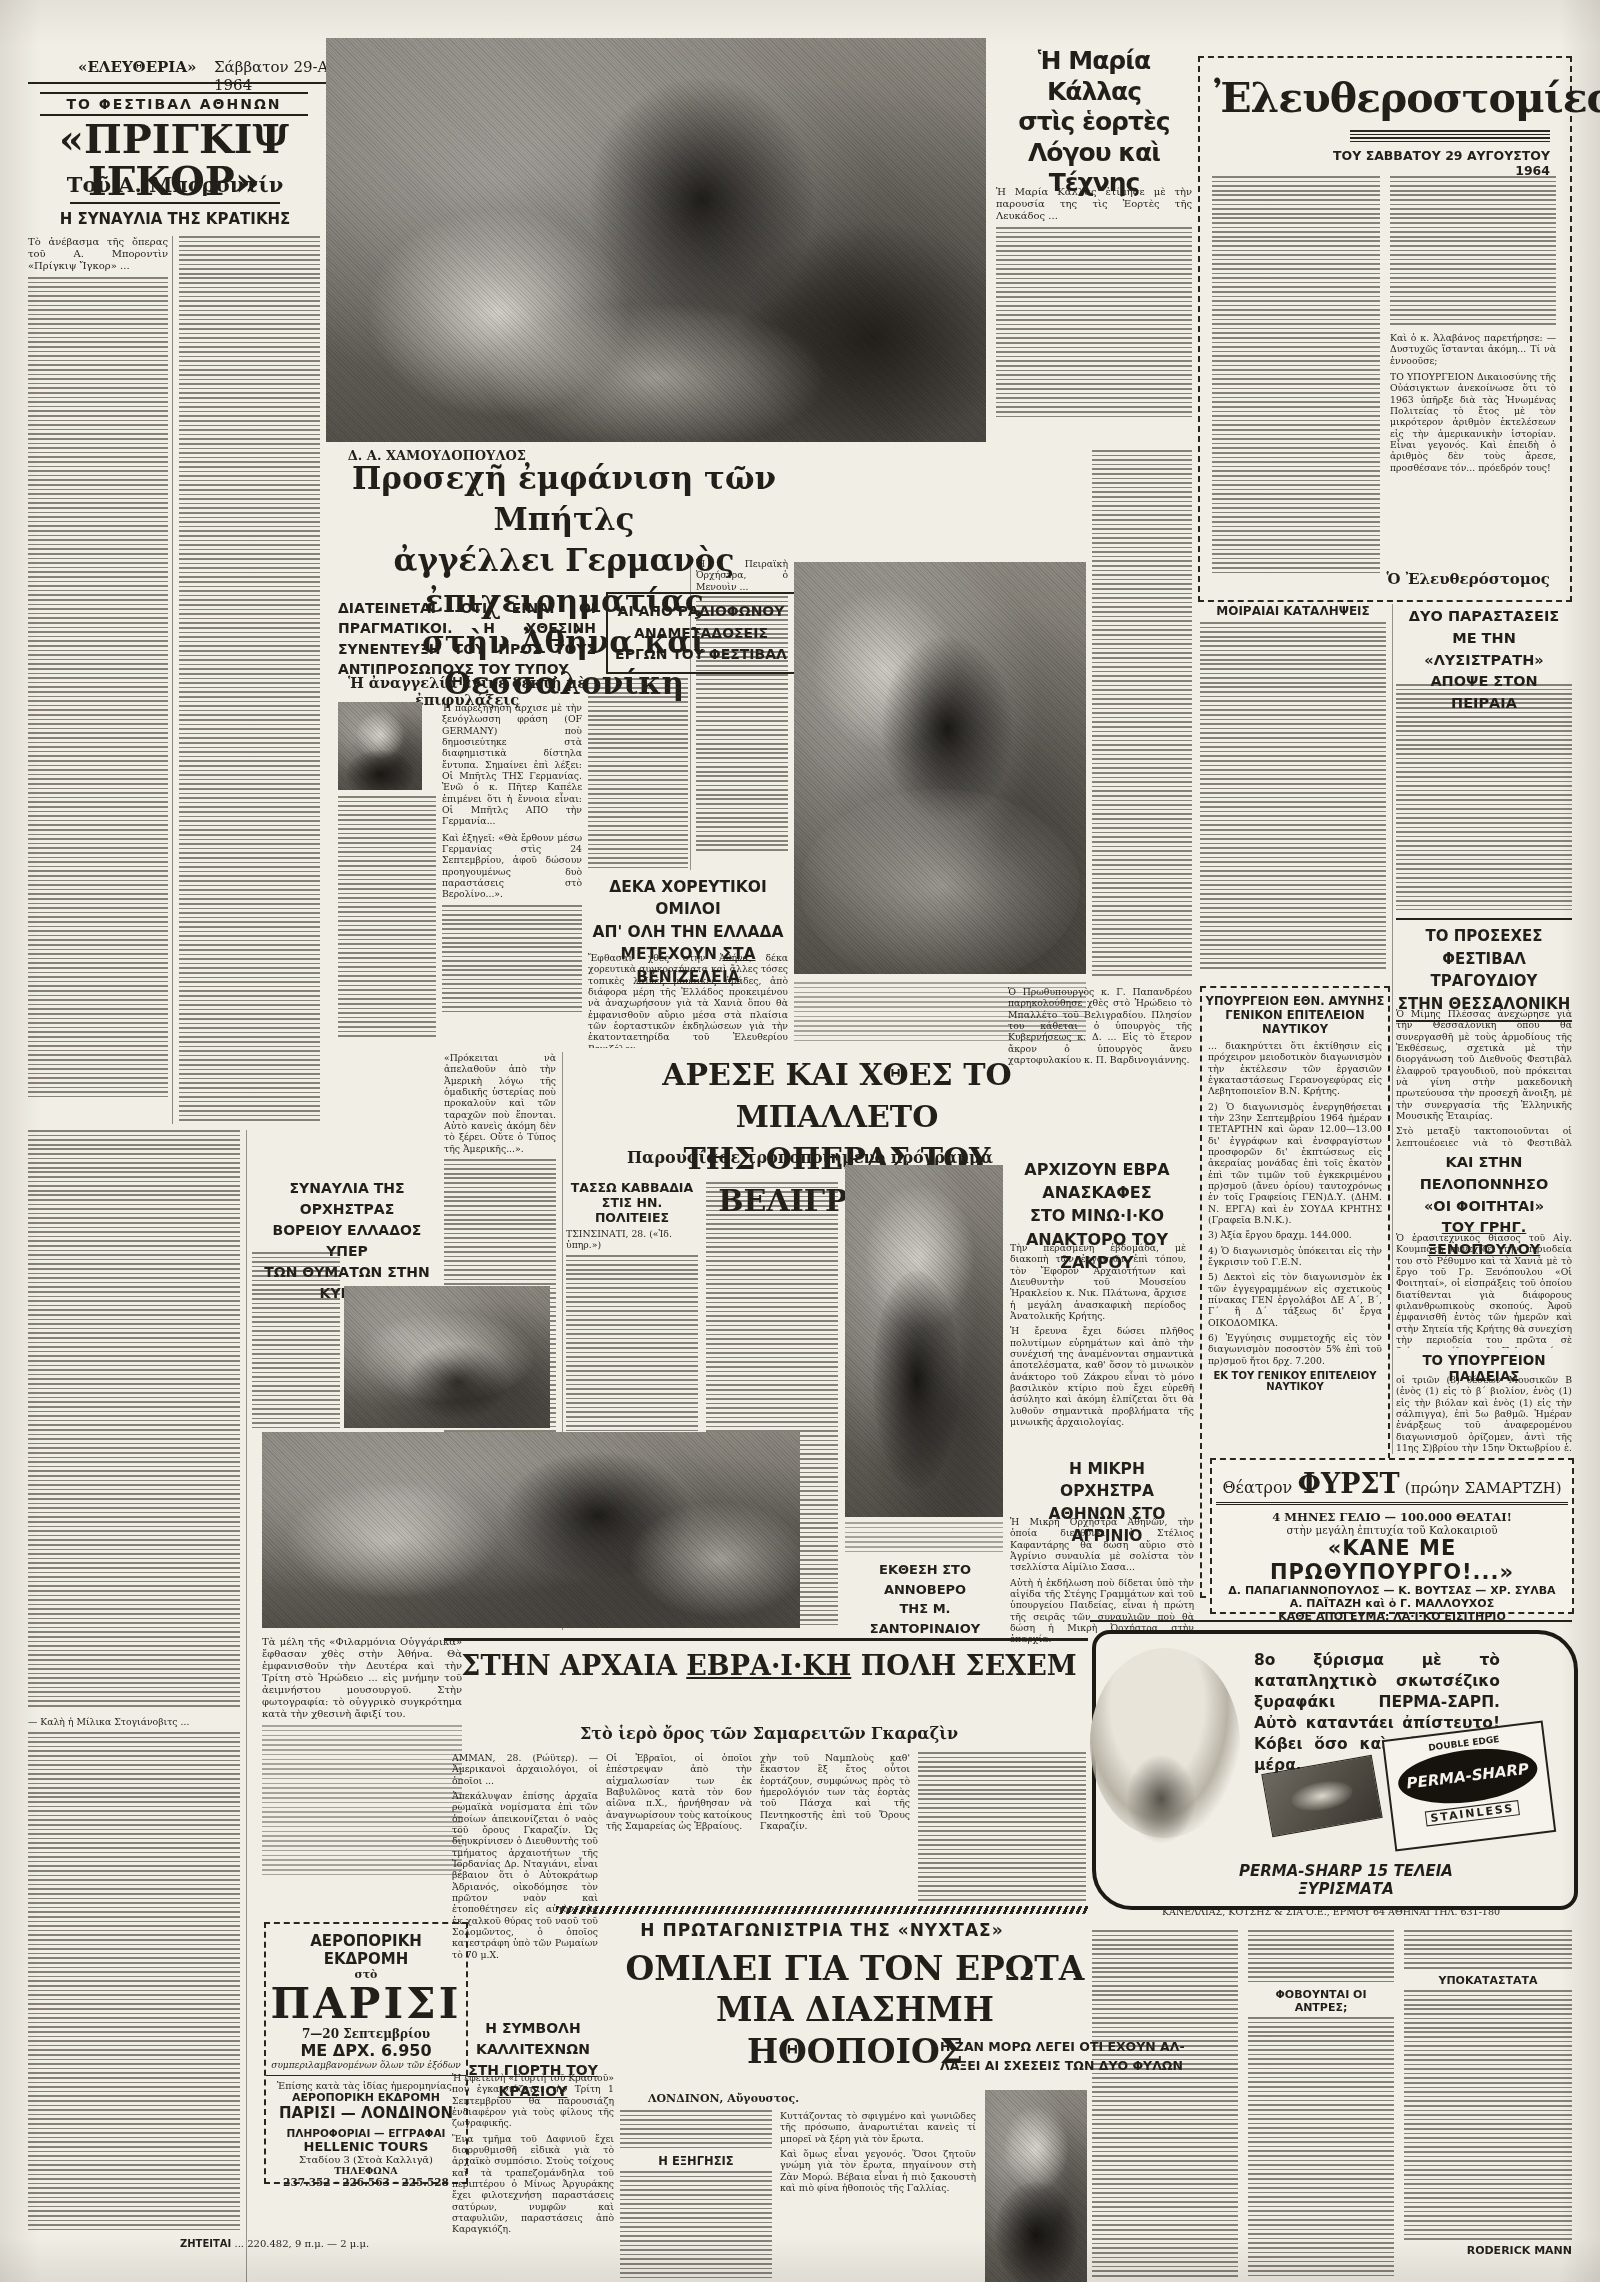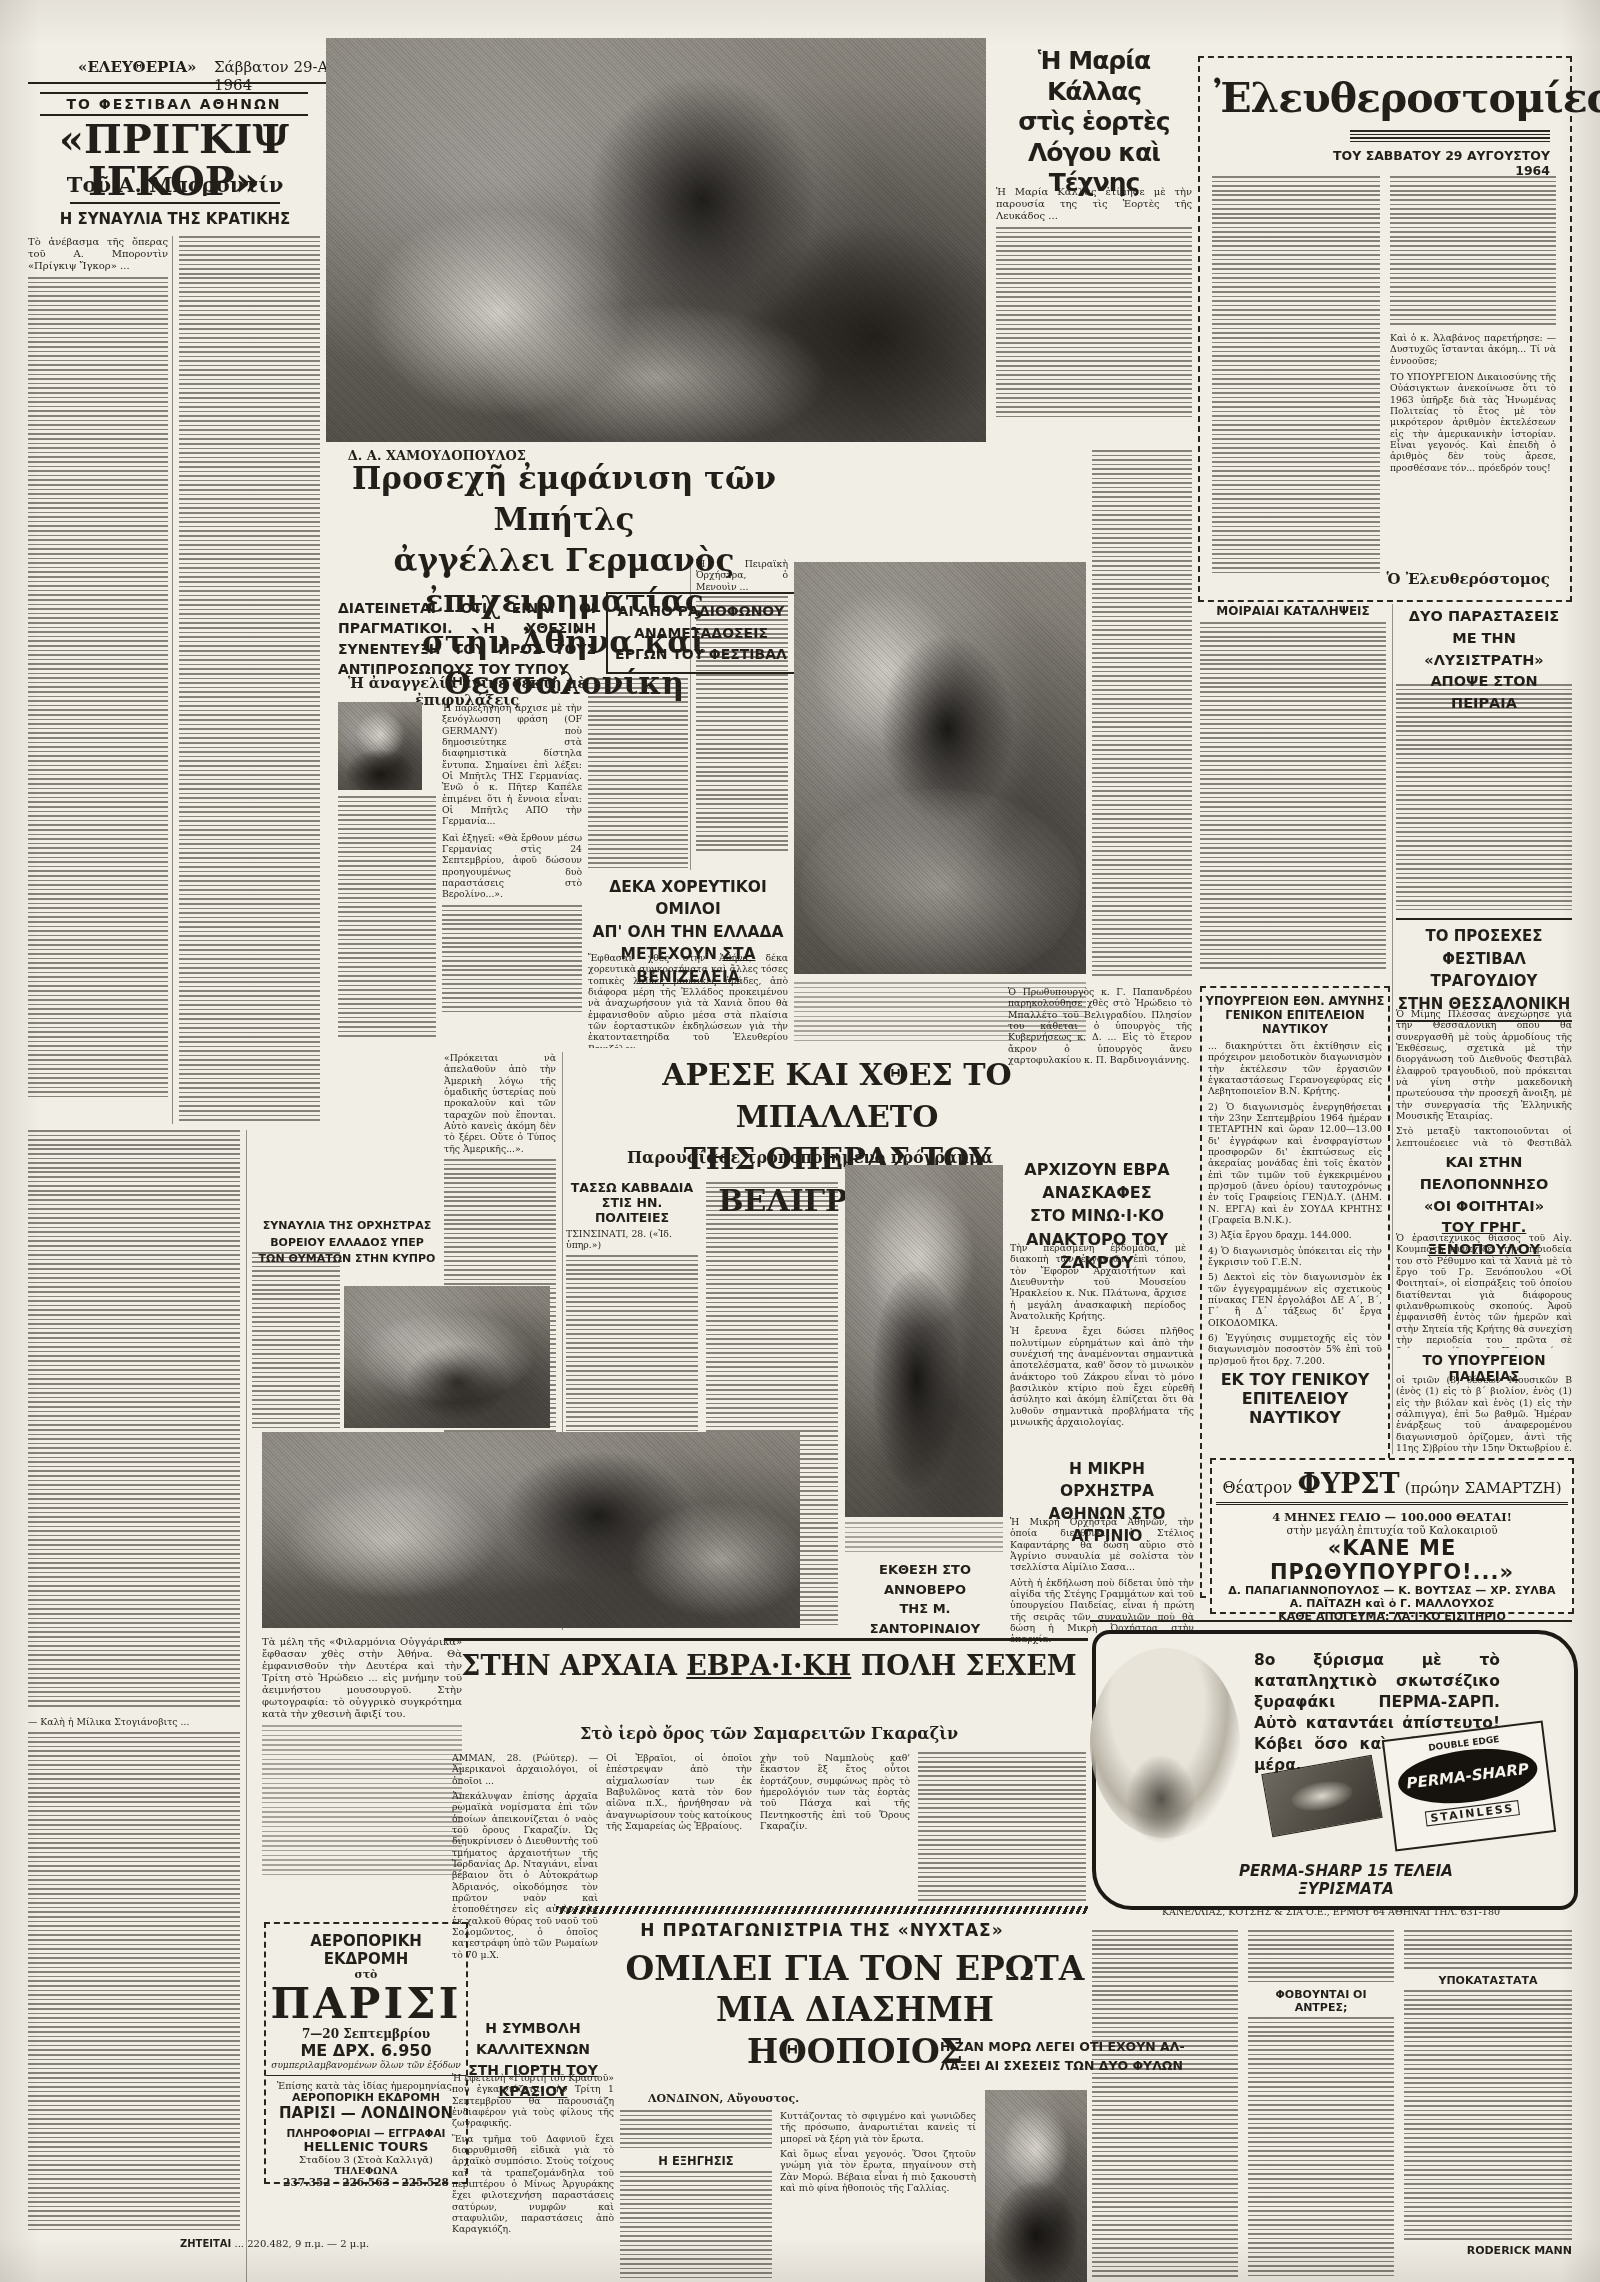--- a/index.html
+++ b/index.html
@@ -191,21 +191,21 @@
     <p class="sn9 just" style="margin:0 0 4px 0;">Ἡ Μικρὴ Ὀρχήστρα Ἀθηνῶν, τὴν ὁποία διευθύνει ὁ Στέλιος Καφαντάρης θὰ δώση αὔριο στὸ Ἀγρίνιο συναυλία μὲ σολίστα τὸν τσελλίστα Αἰμίλιο Σασα...</p>
     <p class="sn9 just" style="margin:0;">Αὐτὴ ἡ ἐκδήλωση ποὺ δίδεται ὑπὸ τὴν αἰγίδα τῆς Στέγης Γραμμάτων καὶ τοῦ ὑπουργείου Παιδείας, εἶναι ἡ πρώτη τῆς σειρᾶς τῶν συναυλιῶν ποὺ θὰ δώση ἡ Μικρὴ Ὀρχήστρα στὴν ἐπαρχία.</p>
   </div>
 
   <div class="abs rule" style="left:246px;top:1130px;width:1px;height:1152px;opacity:.45;"></div>
   <div class="abs clip" style="left:28px;top:1130px;width:212px;height:1152px;">
     <div class="gtx" style="height:580px;margin-bottom:6px;"></div>
     <p class="sn9" style="margin:0 0 5px 0;">— Καλὴ ἡ Μίλικα Στογιάνοβιτς ...</p>
     <div class="gtx" style="height:500px;"></div>
   </div>
-  <div class="abs ctr b sans" style="left:250px;top:1218px;width:194px;font-size:11px;line-height:1.5;">
+  <div class="abs ctr b sans" style="left:250px;top:1178px;width:194px;font-size:14px;line-height:1.5;">
     <div>ΣΥΝΑΥΛΙΑ ΤΗΣ ΟΡΧΗΣΤΡΑΣ</div>
     <div>ΒΟΡΕΙΟΥ ΕΛΛΑΔΟΣ ΥΠΕΡ</div>
     <div>ΤΩΝ ΘΥΜΑΤΩΝ ΣΤΗΝ ΚΥΠΡΟ</div>
   </div>
   <div class="abs gtx" style="left:252px;top:1252px;width:88px;height:176px;"></div>
   <div class="photo" style="left:344px;top:1286px;width:206px;height:142px;">
     <div class="blob" style="left:8%;top:18%;width:84%;height:64%;background:radial-gradient(ellipse,rgba(238,234,226,.65),rgba(0,0,0,0) 72%);"></div>
     <div class="blob" style="left:30%;top:40%;width:50%;height:55%;background:radial-gradient(ellipse,rgba(15,12,9,.7),rgba(0,0,0,0) 70%);"></div>
   </div>
   <div class="photo" style="left:262px;top:1432px;width:538px;height:196px;">
@@ -326,21 +326,21 @@
 
   <div class="abs dashbox clip" style="left:1200px;top:986px;width:186px;height:608px;">
     <div class="ctr b sans" style="font-size:11.5px;margin-top:6px;">ΥΠΟΥΡΓΕΙΟΝ ΕΘΝ. ΑΜΥΝΗΣ</div>
     <div class="ctr b sans" style="font-size:11.5px;margin-bottom:4px;">ΓΕΝΙΚΟΝ ΕΠΙΤΕΛΕΙΟΝ ΝΑΥΤΙΚΟΥ</div>
     <p class="sn9 just" style="margin:0 6px 4px 6px;">... διακηρύττει ὅτι ἐκτίθησιν εἰς πρόχειρον μειοδοτικὸν διαγωνισμὸν τὴν ἐκτέλεσιν τῶν ἐργασιῶν ἐγκαταστάσεως Γερανογεφύρας εἰς Λεβητοποιεῖον Β.Ν. Κρήτης.</p>
     <p class="sn9 just" style="margin:0 6px 4px 6px;">2) Ὁ διαγωνισμὸς ἐνεργηθήσεται τὴν 23ην Σεπτεμβρίου 1964 ἡμέραν ΤΕΤΑΡΤΗΝ καὶ ὥραν 12.00—13.00 δι' ἐγγράφων καὶ ἐνσφραγίστων προσφορῶν δι' ἐκπτώσεως εἰς ἀκεραίας μονάδας ἐπὶ τοῖς ἑκατὸν ἐπὶ τῶν τιμῶν τοῦ ἐγκεκριμένου πρ)σμοῦ (ἄνευ ὁρίου) ταυτοχρόνως ἐν τοῖς Γραφείοις ΓΕΝ)Δ.Υ. (ΔΗΜ. Ν. ΕΡΓΑ) καὶ ἐν ΣΟΥΔΑ ΚΡΗΤΗΣ (Γραφεῖα Β.Ν.Κ.).</p>
     <p class="sn9 just" style="margin:0 6px 4px 6px;">3) Ἀξία ἔργου δραχμ. 144.000.</p>
     <p class="sn9 just" style="margin:0 6px 4px 6px;">4) Ὁ διαγωνισμὸς ὑπόκειται εἰς τὴν ἔγκρισιν τοῦ Γ.Ε.Ν.</p>
     <p class="sn9 just" style="margin:0 6px 4px 6px;">5) Δεκτοὶ εἰς τὸν διαγωνισμὸν ἐκ τῶν ἐγγεγραμμένων εἰς σχετικοὺς πίνακας ΓΕΝ ἐργολάβοι ΔΕ Α΄, Β΄, Γ΄ ἢ Δ΄ τάξεως δι' ἔργα ΟΙΚΟΔΟΜΙΚΑ.</p>
     <p class="sn9 just" style="margin:0 6px 4px 6px;">6) Ἐγγύησις συμμετοχῆς εἰς τὸν διαγωνισμὸν ποσοστὸν 5% ἐπὶ τοῦ πρ)σμοῦ ἤτοι δρχ. 7.200.</p>
-    <div class="ctr b sans" style="font-size:16px;margin-top:4px;">ΕΚ ΤΟΥ ΓΕΝΙΚΟΥ ΕΠΙ­ΤΕΛΕΙΟΥ ΝΑΥΤΙΚΟΥ</div>
+    <div class="ctr b sans" style="font-size:10px;margin-top:4px;">ΕΚ ΤΟΥ ΓΕΝΙΚΟΥ ΕΠΙ­ΤΕΛΕΙΟΥ ΝΑΥΤΙΚΟΥ</div>
   </div>
 
   <div class="abs dashbox ctr" style="left:1210px;top:1458px;width:360px;height:152px;background:#f5f2ea;">
     <div style="margin-top:8px;border-bottom:3px double #24201a;display:inline-block;padding:0 6px 3px 6px;">
       <span style="font-size:16px;">Θέατρον</span>
       <span class="b serif" style="font-size:27px;">ΦΥΡΣΤ</span>
       <span style="font-size:15px;">(πρώην ΣΑΜΑΡΤΖΗ)</span>
     </div>
     <div class="b" style="font-size:11.5px;margin-top:5px;">4 ΜΗΝΕΣ ΓΕΛΙΟ — 100.000 ΘΕΑΤΑΙ!</div>
     <div style="font-size:10.5px;">στὴν μεγάλη ἐπιτυχία τοῦ Καλοκαιριοῦ</div>

